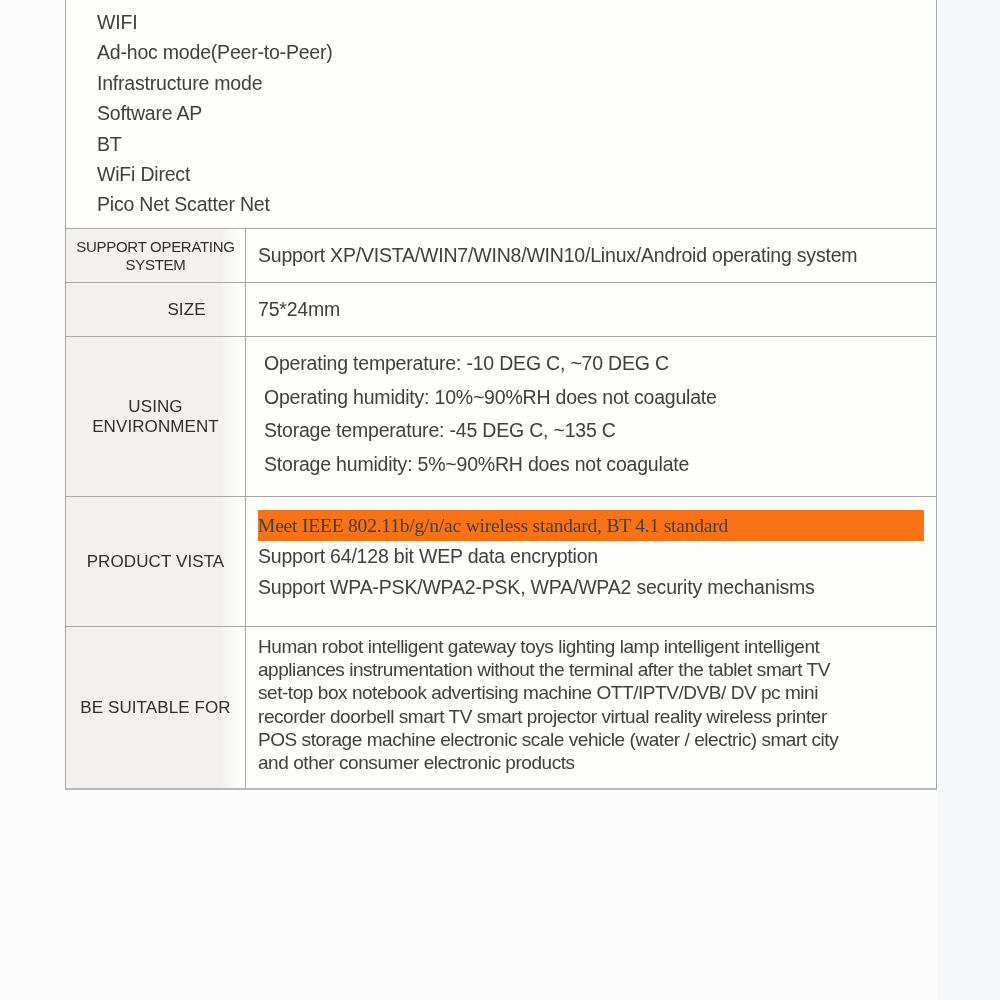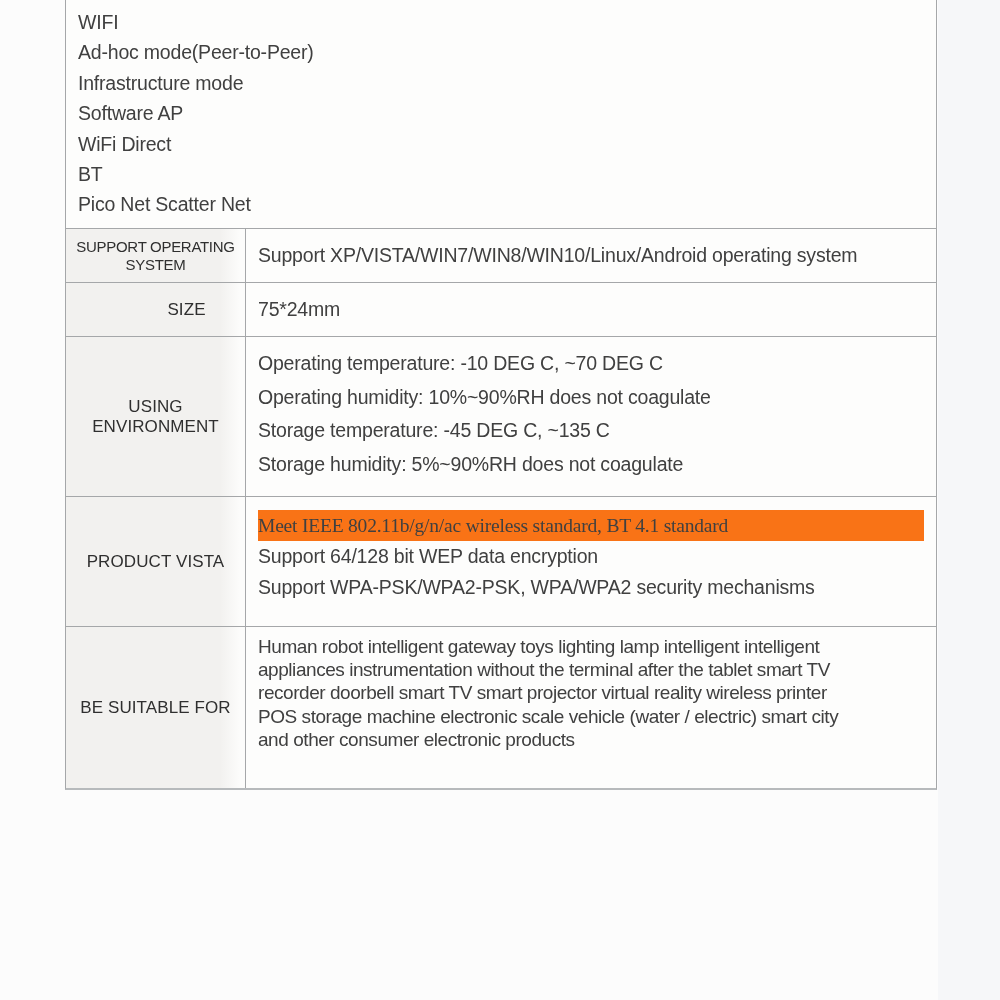--- a/index.html
+++ b/index.html
@@ -74,34 +74,34 @@
 
   
   .row-working   { height: 229px; }
   .row-os        { height: 54px; }
   .row-size      { height: 54px; }
   .row-env       { height: 160px; }
   .row-brief     { height: 130px; }
   .row-suitable  { height: 161px; }
 
   .row-working .content-cell { padding-top: 7px; }
-  .row-working .content-line { line-height: 30.4px; }
+  .row-working .content-line { line-height: 30.4px; margin-left: 19px; }
 
   .row-os .content-cell,
   .row-size .content-cell { justify-content: center; }
   .row-os .label-cell {
     font-size: 15px;
     line-height: 18px;
     letter-spacing: -0.3px;
   }
 
   .row-size .label-cell { padding-left: 62px; }
 
   .row-env .content-cell { padding-top: 10px; }
-  .row-env .content-line { line-height: 33.6px; }
+  .row-env .content-line { line-height: 33.6px; margin-left: 6px; }
 
   .row-brief .content-cell { padding-top: 13px; }
   .row-brief .content-line { line-height: 31px; }
   .row-brief .content-line.highlight {
     background: #f97316;
     margin-right: 12px;
     font-family: Liberation Serif, serif;
   }
 
   .row-suitable .content-cell { padding-top: 8px; }
@@ -118,22 +118,22 @@
   <div class="right-strip"></div>
 
   <div class="spec-table">
 
     <div class="spec-row row-working">
       <div class="content-cell">
         <div class="content-line">WIFI</div>
         <div class="content-line">Ad-hoc mode(Peer-to-Peer)</div>
         <div class="content-line">Infrastructure mode</div>
         <div class="content-line">Software AP</div>
+        <div class="content-line">BT</div>
         <div class="content-line">WiFi Direct</div>
-        <div class="content-line">BT</div>
         <div class="content-line">Pico Net Scatter Net</div>
       </div>
     </div>
 
     <div class="spec-row row-os">
       <div class="label-cell">
         <div>SUPPORT OPERATING</div>
         <div>SYSTEM</div>
       </div>
       <div class="content-cell">
@@ -174,20 +174,21 @@
       </div>
     </div>
 
     <div class="spec-row row-suitable">
       <div class="label-cell">
         <div>BE SUITABLE FOR</div>
       </div>
       <div class="content-cell">
         <div class="content-line">Human robot intelligent gateway toys lighting lamp intelligent intelligent</div>
         <div class="content-line">appliances instrumentation without the terminal after the tablet smart TV</div>
+        <div class="content-line">set-top box notebook advertising machine OTT/IPTV/DVB/ DV pc mini</div>
         <div class="content-line">recorder doorbell smart TV smart projector virtual reality wireless printer</div>
         <div class="content-line">POS storage machine electronic scale vehicle (water / electric) smart city</div>
         <div class="content-line">and other consumer electronic products</div>
       </div>
     </div>
 
   </div>
 </div>
 
 </body></html>

